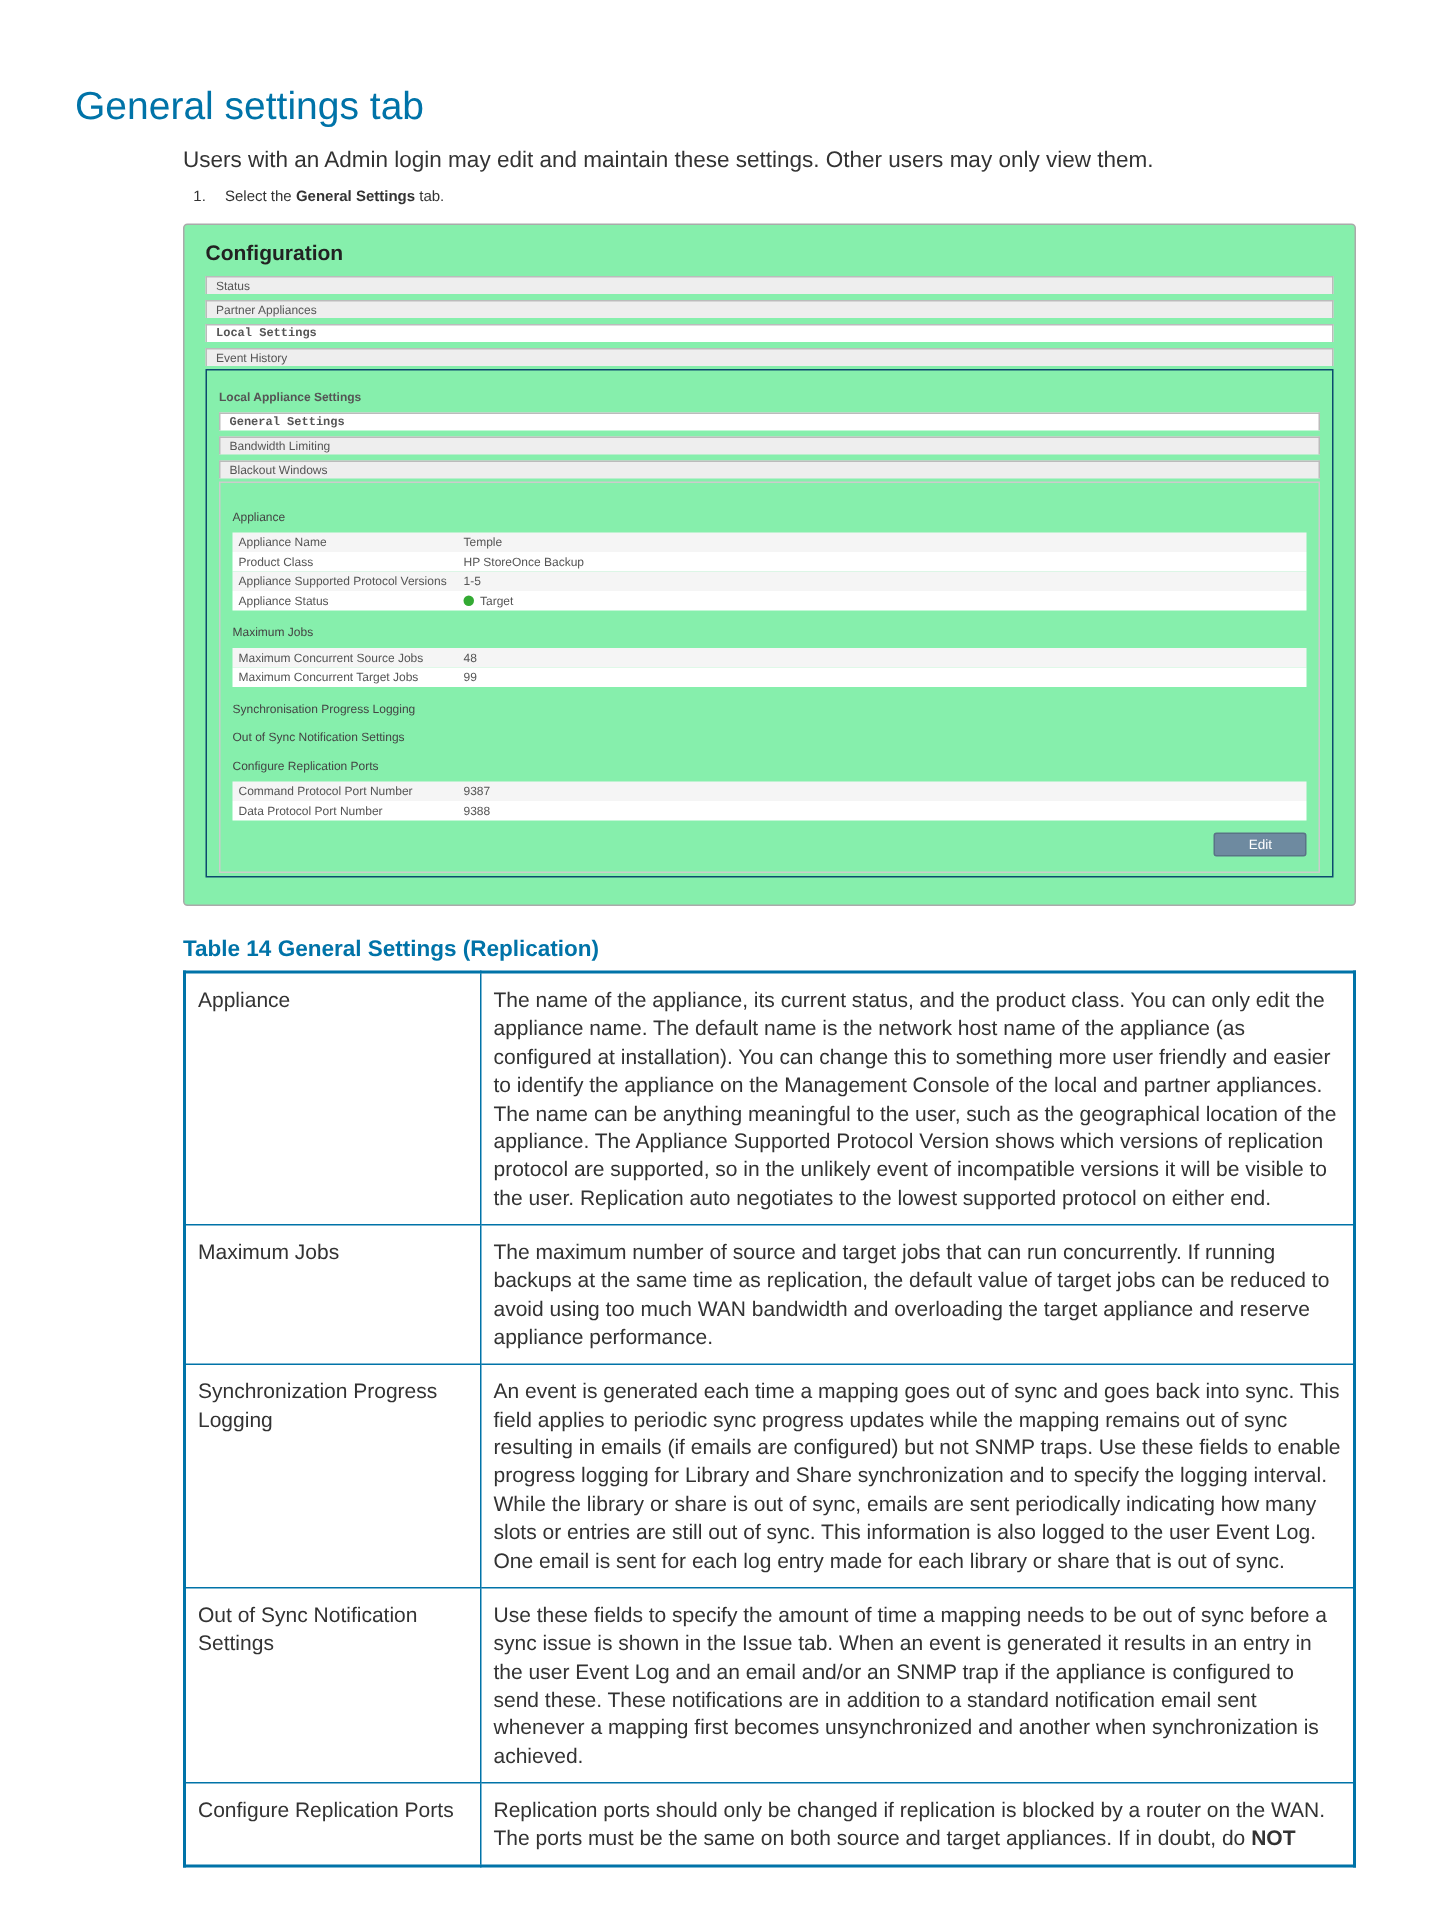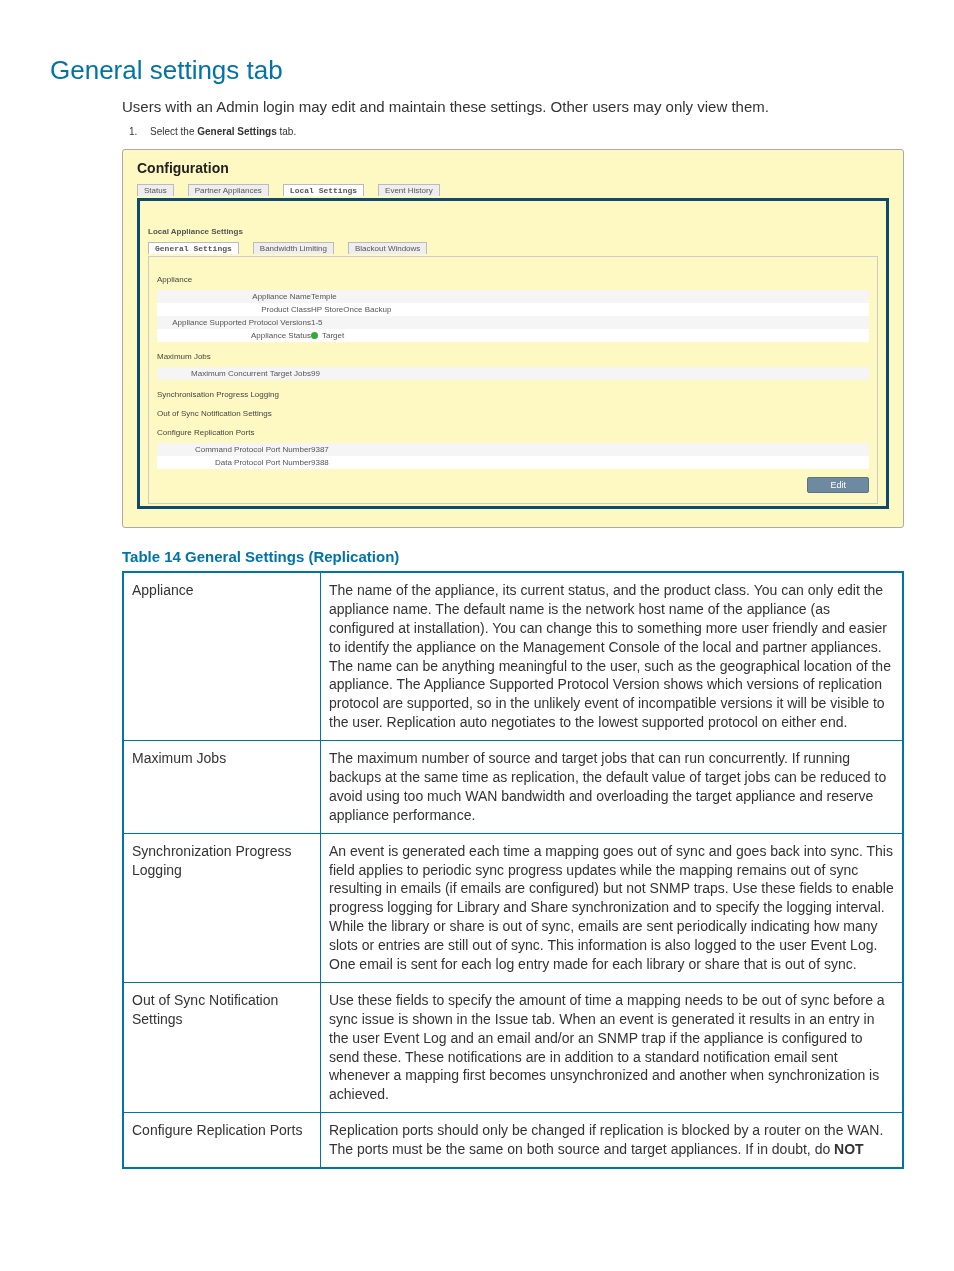--- a/index.html
+++ b/index.html
@@ -44,36 +44,37 @@
     color: #0073a8;
     font-weight: 700;
     font-size: 15px;
     margin: 14px 0 6px 0;
   }
 
   
   .config-panel {
     border: 1px solid #aaa;
     border-radius: 3px;
-    background: #fef9c3;
+    background: #86efac;
     margin: 6px 0 20px 0;
     padding: 10px 14px 18px 14px;
     font-size: 9px;
     color: #555;
   }
   .config-panel .panel-title {
     font-size: 14px;
     font-weight: 700;
     color: #222;
     margin-bottom: 8px;
   }
   .tabbar {
     display: flex;
-    gap: 14px;
+    gap: 4px;
     margin-bottom: 2px;
+    flex-direction: column;
   }
   .tabbar .tab {
     border: 1px solid #bbb;
     background: #eee;
     padding: 1px 6px;
     font-size: 8px;
     border-bottom: none;
     position: relative;
   }
   .tabbar .tab.active {
@@ -81,22 +82,22 @@
     font-weight: 700;
     z-index: 2;
     font-family: Liberation Mono, monospace;
   }
   .subsection-label {
     font-size: 8px;
     font-weight: 700;
     margin: 4px 0 6px 0;
   }
   .inner-box {
-    border: 3px solid #0c4a6e;
-    padding: 22px 8px 2px 8px;
+    border: 1px solid #0c4a6e;
+    padding: 9px 8px 2px 8px;
     margin-bottom: 0;
   }
   .inner-box.grow {
     border: 1px solid #ccc;
     padding: 8px 8px 10px 8px;
   }
   .kv {
     display: flex;
   }
   .kv .k {
@@ -106,21 +107,20 @@
   .kv .v {
     font-size: 8px;
   }
   .section-header {
     font-size: 8px;
     color: #444;
     margin: 10px 0 6px 0;
   }
   .rows-striped .kv {
     padding: 2px 4px;
-    text-align: right;
   }
   .rows-striped .kv:nth-child(odd) {
     background: #f5f5f5;
   }
   .rows-striped .kv:nth-child(even) {
     background: #fff;
   }
   .status-dot {
     display: inline-block;
     width: 7px;
@@ -219,20 +219,24 @@
             </div>
             <div class="kv">
               <div class="k">Appliance Status</div>
               <div class="v"><span class="status-dot"></span><span>Target</span></div>
             </div>
           </div>
 
           <div class="section-header">Maximum Jobs</div>
           <div class="rows-striped">
             <div class="kv">
+              <div class="k">Maximum Concurrent Source Jobs</div>
+              <div class="v">48</div>
+            </div>
+            <div class="kv">
               <div class="k">Maximum Concurrent Target Jobs</div>
               <div class="v">99</div>
             </div>
           </div>
 
           <div class="section-header">Synchronisation Progress Logging</div>
 
           <div class="section-header">Out of Sync Notification Settings</div>
 
           <div class="section-header">Configure Replication Ports</div>

